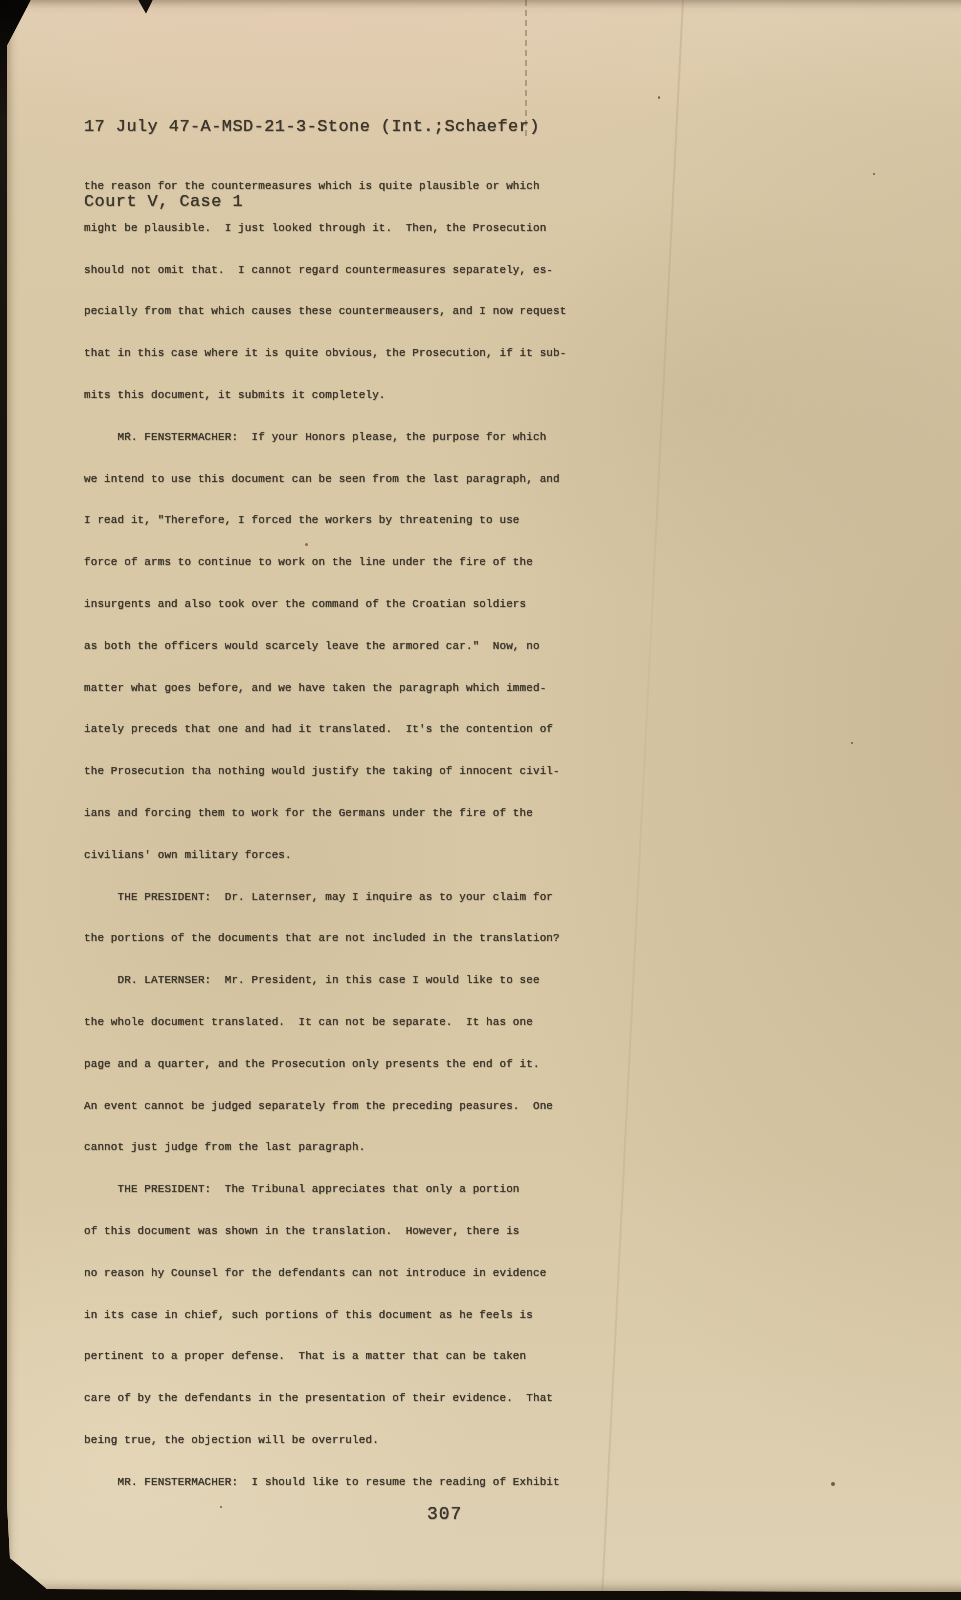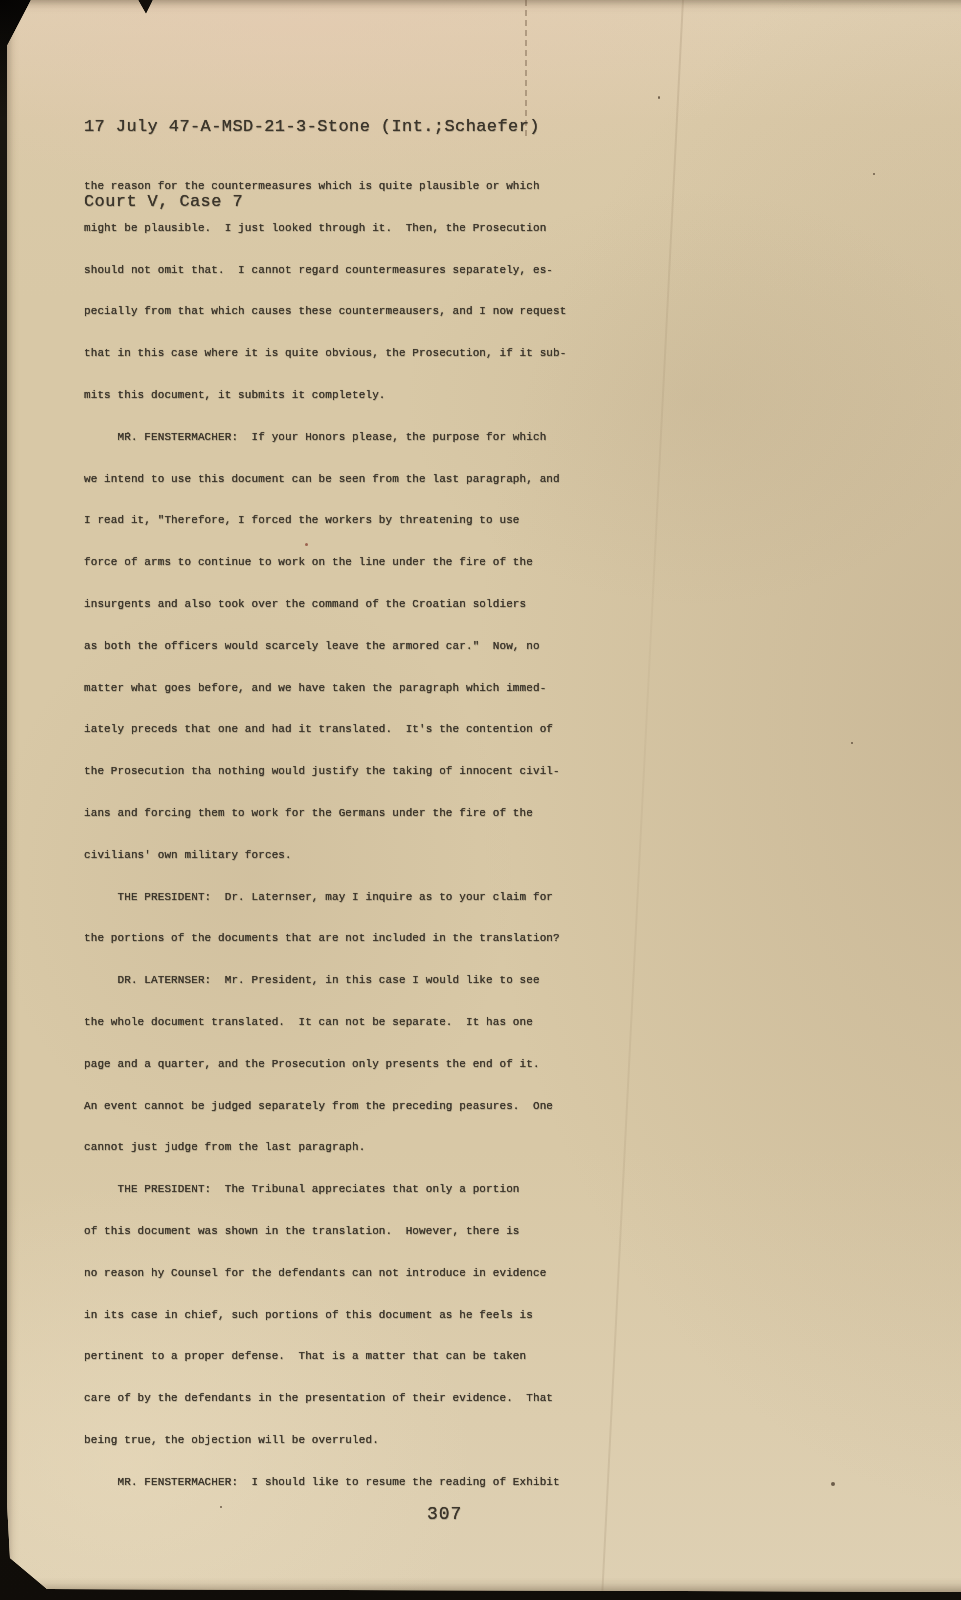--- a/index.html
+++ b/index.html
@@ -120,20 +120,20 @@
     <div class="speck s1 red"></div>
     <div class="speck s2"></div>
     <div class="speck s3"></div>
     <div class="speck s4"></div>
     <div class="speck s5"></div>
     <div class="speck s6"></div>
     <div class="speck s7"></div>
 
     <div class="header type">
       <div>17 July 47-A-MSD-21-3-Stone (Int.;Schaefer)</div>
-      <div>Court V, Case 7</div>
+      <div>Court V, Case 1</div>
     </div>
 
     <div class="body type"><div>the reason for the countermeasures which is quite plausible or which</div><div>might be plausible.  I just looked through it.  Then, the Prosecution</div><div>should not omit that.  I cannot regard countermeasures separately, es-</div><div>pecially from that which causes these countermeausers, and I now request</div><div>that in this case where it is quite obvious, the Prosecution, if it sub-</div><div>mits this document, it submits it completely.</div><div>     MR. FENSTERMACHER:  If your Honors please, the purpose for which</div><div>we intend to use this document can be seen from the last paragraph, and</div><div>I read it, "Therefore, I forced the workers by threatening to use</div><div>force of arms to continue to work on the line under the fire of the</div><div>insurgents and also took over the command of the Croatian soldiers</div><div>as both the officers would scarcely leave the armored car."  Now, no</div><div>matter what goes before, and we have taken the paragraph which immed-</div><div>iately preceds that one and had it translated.  It's the contention of</div><div>the Prosecution tha nothing would justify the taking of innocent civil-</div><div>ians and forcing them to work for the Germans under the fire of the</div><div>civilians' own military forces.</div><div>     THE PRESIDENT:  Dr. Laternser, may I inquire as to your claim for</div><div>the portions of the documents that are not included in the translation?</div><div>     DR. LATERNSER:  Mr. President, in this case I would like to see</div><div>the whole document translated.  It can not be separate.  It has one</div><div>page and a quarter, and the Prosecution only presents the end of it.</div><div>An event cannot be judged separately from the preceding peasures.  One</div><div>cannot just judge from the last paragraph.</div><div>     THE PRESIDENT:  The Tribunal appreciates that only a portion</div><div>of this document was shown in the translation.  However, there is</div><div>no reason hy Counsel for the defendants can not introduce in evidence</div><div>in its case in chief, such portions of this document as he feels is</div><div>pertinent to a proper defense.  That is a matter that can be taken</div><div>care of by the defendants in the presentation of their evidence.  That</div><div>being true, the objection will be overruled.</div><div>     MR. FENSTERMACHER:  I should like to resume the reading of Exhibit</div></div>
 
     <div class="pagenum type">307</div>
   </div>
 </div>
 
 </body></html>

